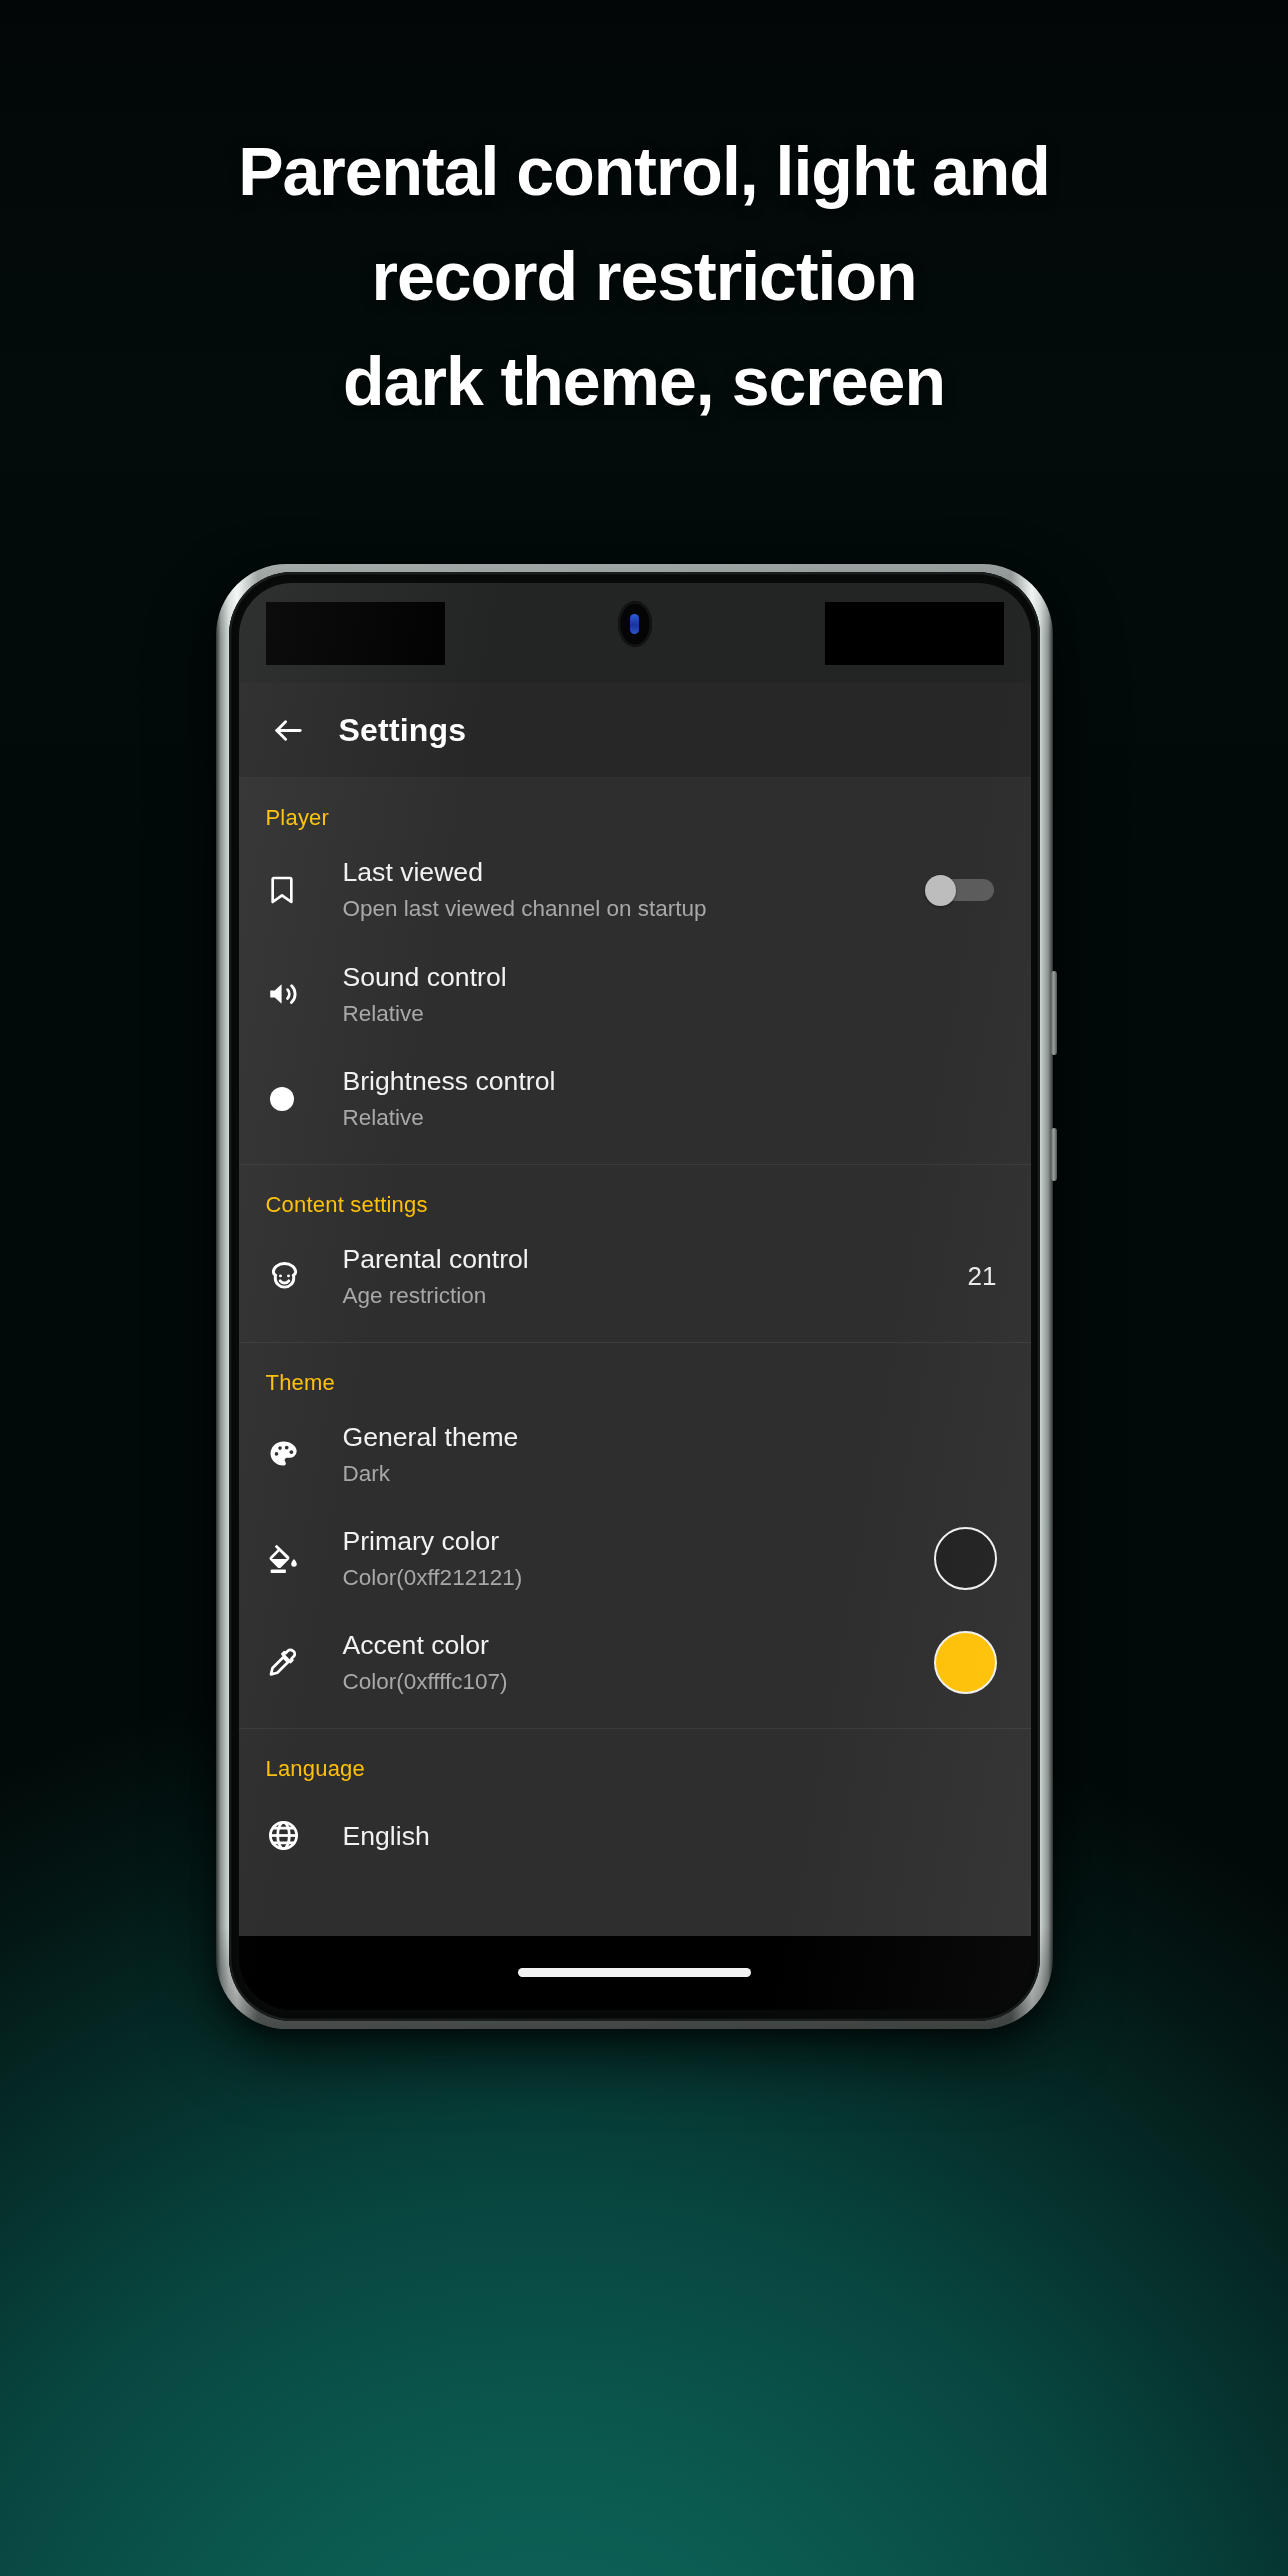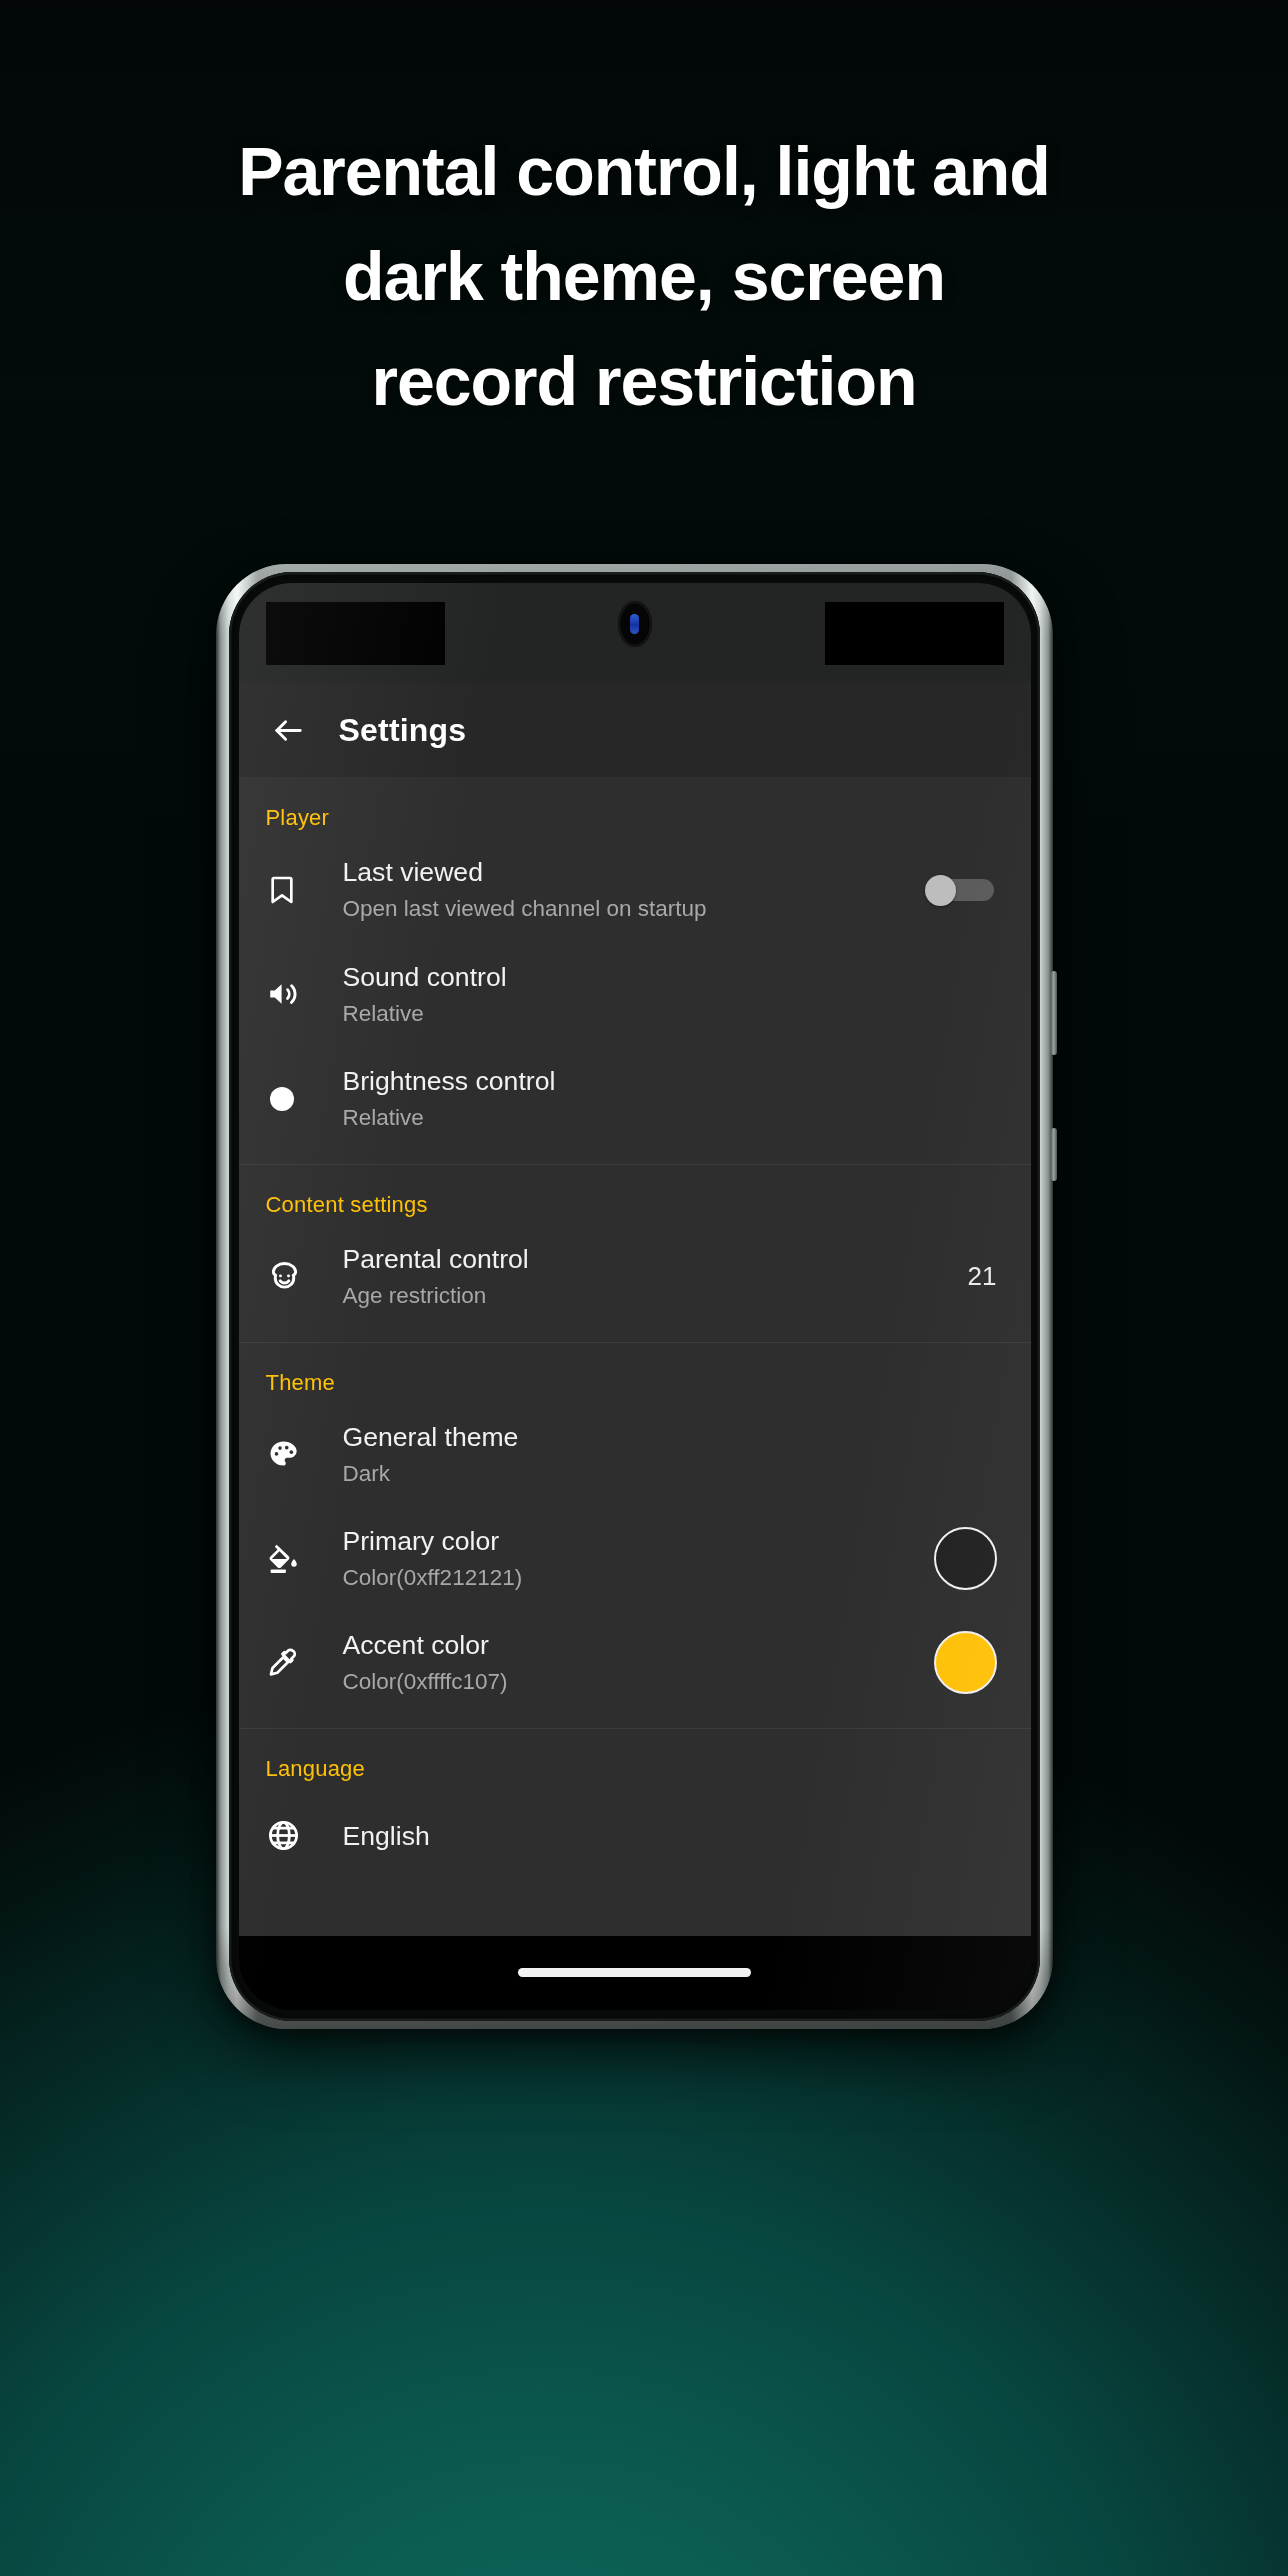--- a/index.html
+++ b/index.html
@@ -282,22 +282,22 @@
     background: linear-gradient(100deg, rgba(255,255,255,0.055) 0%, rgba(255,255,255,0.0) 26%, rgba(255,255,255,0.0) 74%, rgba(255,255,255,0.04) 100%);
   }
 </style>
 </head>
 <body>
 
 <div class="stage">
 
   <div class="headline">
     <span class="hl-line">Parental control, light and</span>
+    <span class="hl-line">record restriction</span>
     <span class="hl-line">dark theme, screen</span>
-    <span class="hl-line">record restriction</span>
   </div>
 
   <div class="phone">
     <div class="phone-frame"></div>
     <div class="side-btn b1"></div>
     <div class="side-btn b2"></div>
     <div class="phone-bezel"></div>
 
     <div class="screen">
 

